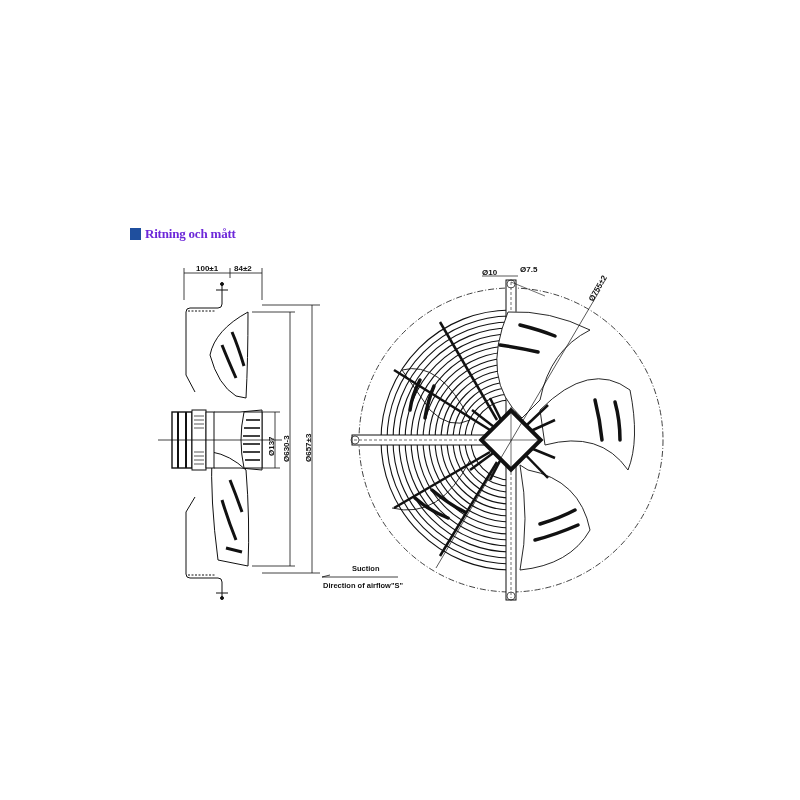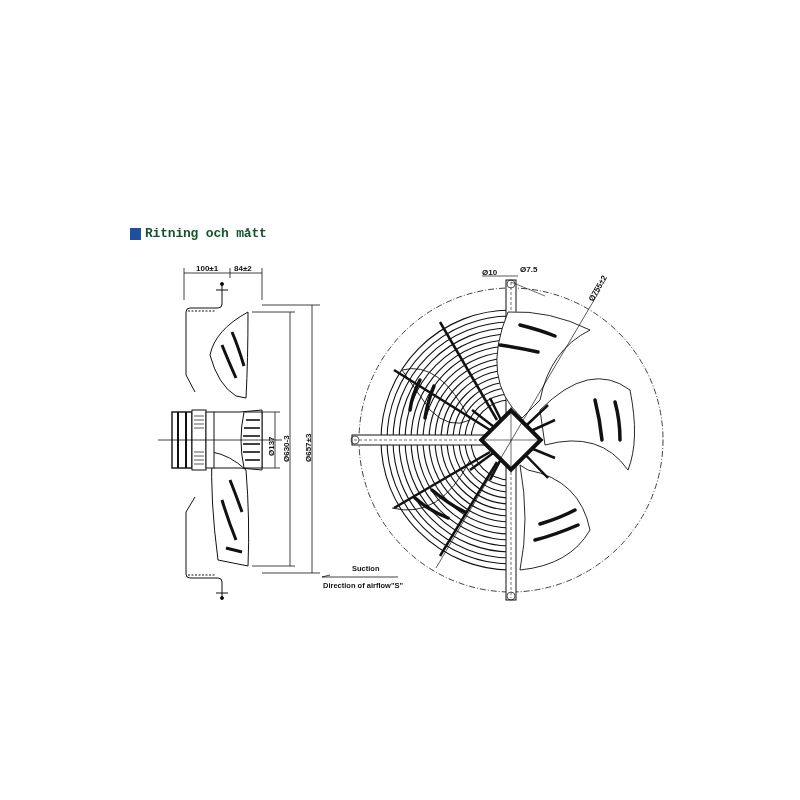--- a/index.html
+++ b/index.html
@@ -1,19 +1,19 @@
 <!DOCTYPE html>
 <html><head>
 <meta charset="utf-8">
 <style>
   html, body { margin:0; padding:0; background:#ffffff; }
   body { width:800px; height:800px; position:relative; overflow:hidden; font-family:"Liberation Sans", sans-serif; }
   .heading { position:absolute; left:130px; top:226px; display:flex; align-items:center; gap:4px; }
   .heading .sq { width:11px; height:12px; display:inline-block; }
-  .heading .txt { font-family:Liberation Mono, monospace; font-weight:bold; font-size:13px; color:#14532d; letter-spacing:-0.2px; }
+  .heading .txt { font-family:Liberation Serif, serif; font-weight:bold; font-size:13px; color:#6d28d9; letter-spacing:-0.2px; }
   svg { position:absolute; left:0; top:0; }
   .dim { font-family:"Liberation Sans", sans-serif; font-weight:bold; font-size:8px; fill:#111; }
   .lbl { font-family:"Liberation Sans", sans-serif; font-weight:bold; font-size:7.5px; fill:#111; }
 </style>
 </head>
 <body>
 
 <div class="heading">
   <span class="sq" style="background:#1f4f9e"></span>
   <span class="txt">Ritning och mått</span>

